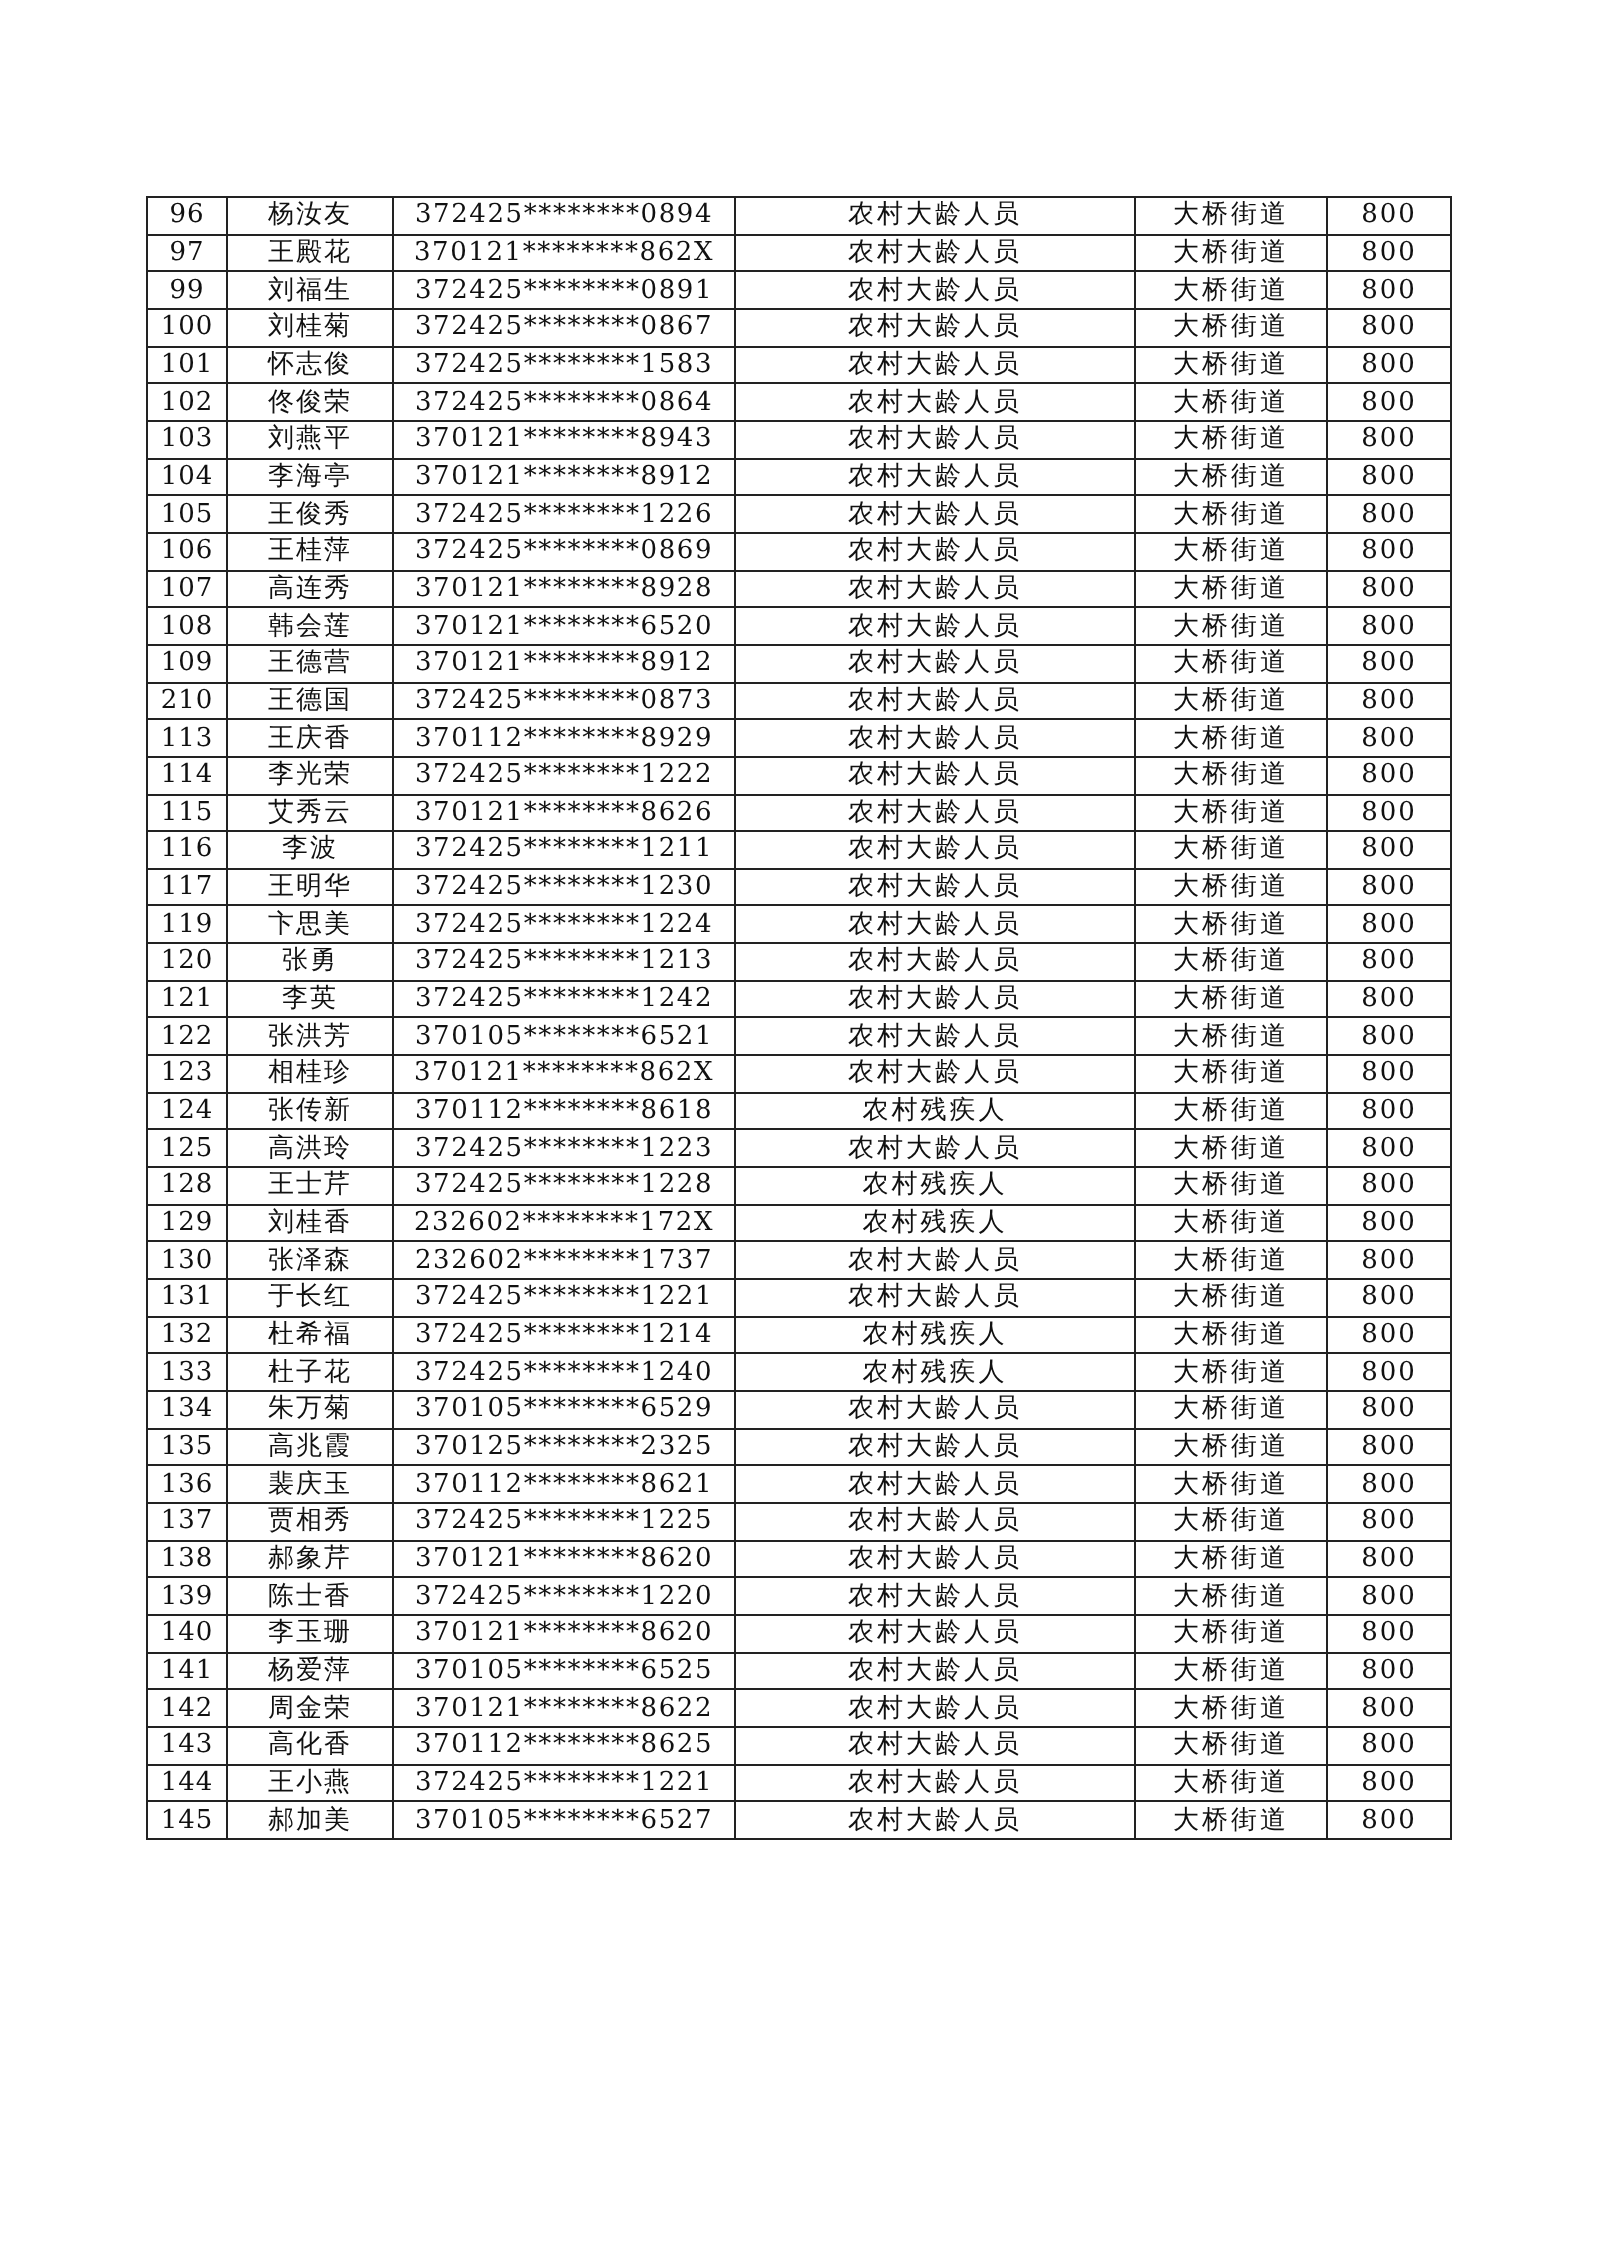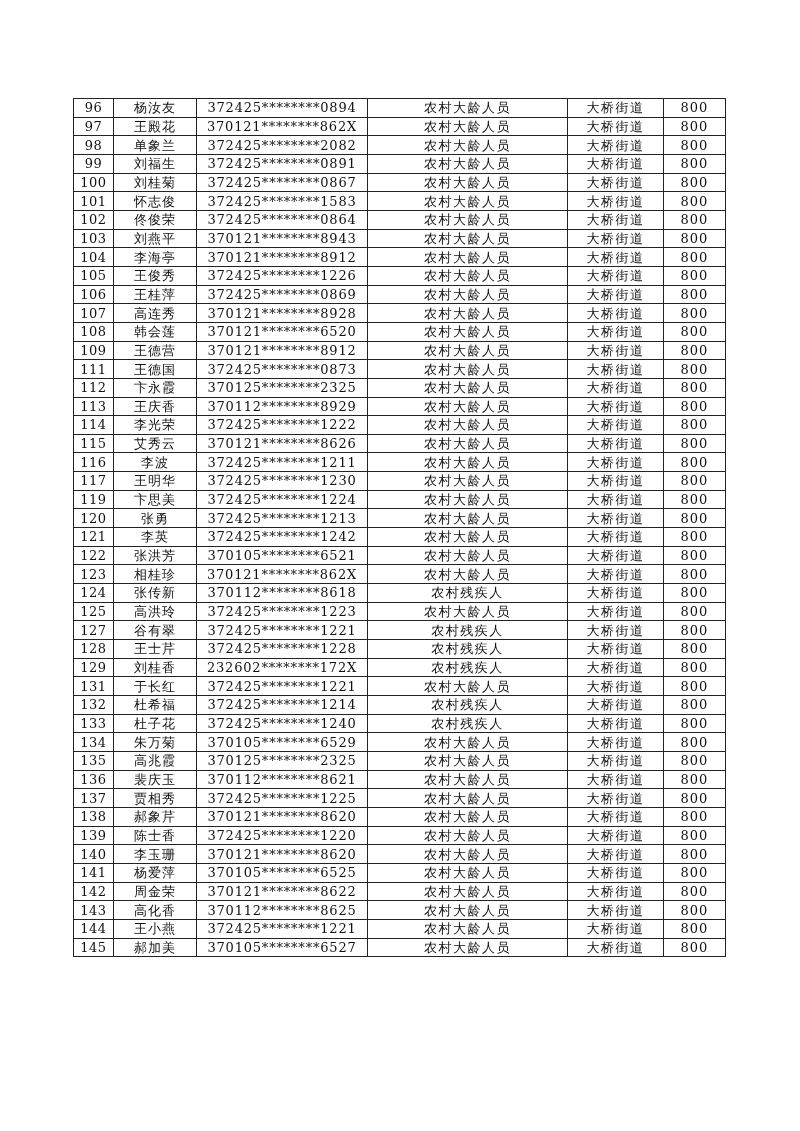--- a/index.html
+++ b/index.html
@@ -56,28 +56,20 @@
         </tr>
         <tr>
           <td class="c-no">97</td>
           <td class="c-name">王殿花</td>
           <td class="c-id">370121********862X</td>
           <td class="c-cat">农村大龄人员</td>
           <td class="c-area">大桥街道</td>
           <td class="c-amt">800</td>
         </tr>
         <tr>
-          <td class="c-no">98</td>
-          <td class="c-name">单象兰</td>
-          <td class="c-id">372425********2082</td>
-          <td class="c-cat">农村大龄人员</td>
-          <td class="c-area">大桥街道</td>
-          <td class="c-amt">800</td>
-        </tr>
-        <tr>
           <td class="c-no">99</td>
           <td class="c-name">刘福生</td>
           <td class="c-id">372425********0891</td>
           <td class="c-cat">农村大龄人员</td>
           <td class="c-area">大桥街道</td>
           <td class="c-amt">800</td>
         </tr>
         <tr>
           <td class="c-no">100</td>
           <td class="c-name">刘桂菊</td>
@@ -152,31 +144,23 @@
         </tr>
         <tr>
           <td class="c-no">109</td>
           <td class="c-name">王德营</td>
           <td class="c-id">370121********8912</td>
           <td class="c-cat">农村大龄人员</td>
           <td class="c-area">大桥街道</td>
           <td class="c-amt">800</td>
         </tr>
         <tr>
-          <td class="c-no">111</td>
+          <td class="c-no">210</td>
           <td class="c-name">王德国</td>
           <td class="c-id">372425********0873</td>
-          <td class="c-cat">农村大龄人员</td>
-          <td class="c-area">大桥街道</td>
-          <td class="c-amt">800</td>
-        </tr>
-        <tr>
-          <td class="c-no">112</td>
-          <td class="c-name">卞永霞</td>
-          <td class="c-id">370125********2325</td>
           <td class="c-cat">农村大龄人员</td>
           <td class="c-area">大桥街道</td>
           <td class="c-amt">800</td>
         </tr>
         <tr>
           <td class="c-no">113</td>
           <td class="c-name">王庆香</td>
           <td class="c-id">370112********8929</td>
           <td class="c-cat">农村大龄人员</td>
           <td class="c-area">大桥街道</td>
@@ -264,40 +248,40 @@
         </tr>
         <tr>
           <td class="c-no">125</td>
           <td class="c-name">高洪玲</td>
           <td class="c-id">372425********1223</td>
           <td class="c-cat">农村大龄人员</td>
           <td class="c-area">大桥街道</td>
           <td class="c-amt">800</td>
         </tr>
         <tr>
-          <td class="c-no">127</td>
-          <td class="c-name">谷有翠</td>
-          <td class="c-id">372425********1221</td>
-          <td class="c-cat">农村残疾人</td>
-          <td class="c-area">大桥街道</td>
-          <td class="c-amt">800</td>
-        </tr>
-        <tr>
           <td class="c-no">128</td>
           <td class="c-name">王士芹</td>
           <td class="c-id">372425********1228</td>
           <td class="c-cat">农村残疾人</td>
           <td class="c-area">大桥街道</td>
           <td class="c-amt">800</td>
         </tr>
         <tr>
           <td class="c-no">129</td>
           <td class="c-name">刘桂香</td>
           <td class="c-id">232602********172X</td>
           <td class="c-cat">农村残疾人</td>
+          <td class="c-area">大桥街道</td>
+          <td class="c-amt">800</td>
+        </tr>
+        <tr>
+          <td class="c-no">130</td>
+          <td class="c-name">张泽森</td>
+          <td class="c-id">232602********1737</td>
+          <td class="c-cat">农村大龄人员</td>
           <td class="c-area">大桥街道</td>
           <td class="c-amt">800</td>
         </tr>
         <tr>
           <td class="c-no">131</td>
           <td class="c-name">于长红</td>
           <td class="c-id">372425********1221</td>
           <td class="c-cat">农村大龄人员</td>
           <td class="c-area">大桥街道</td>
           <td class="c-amt">800</td>

